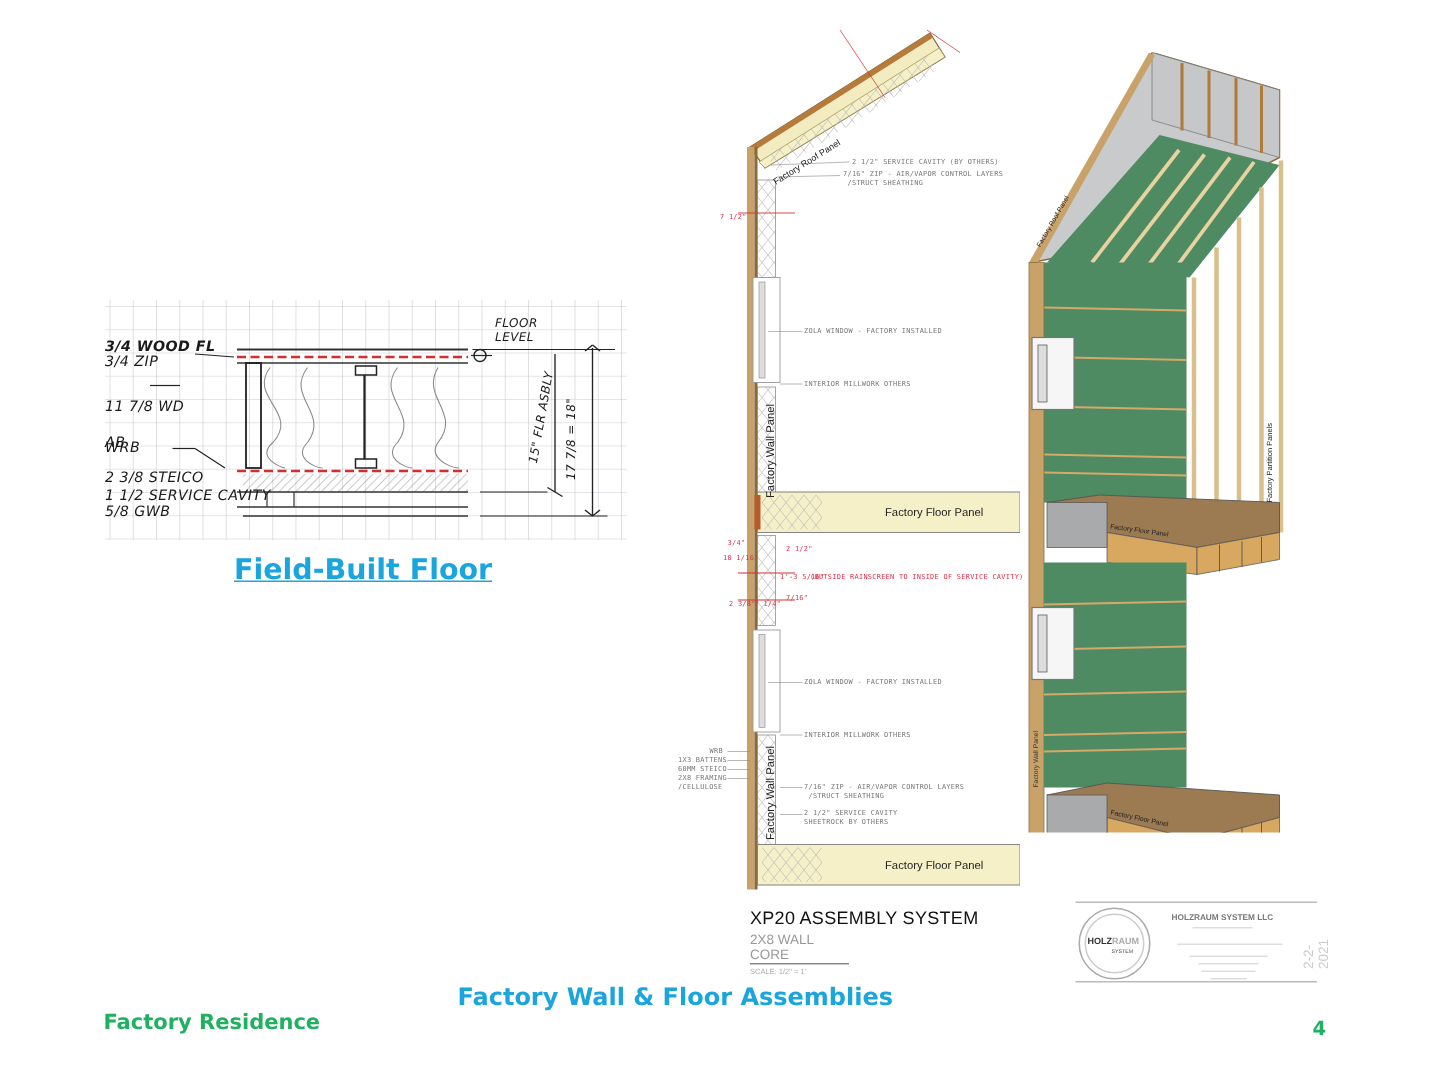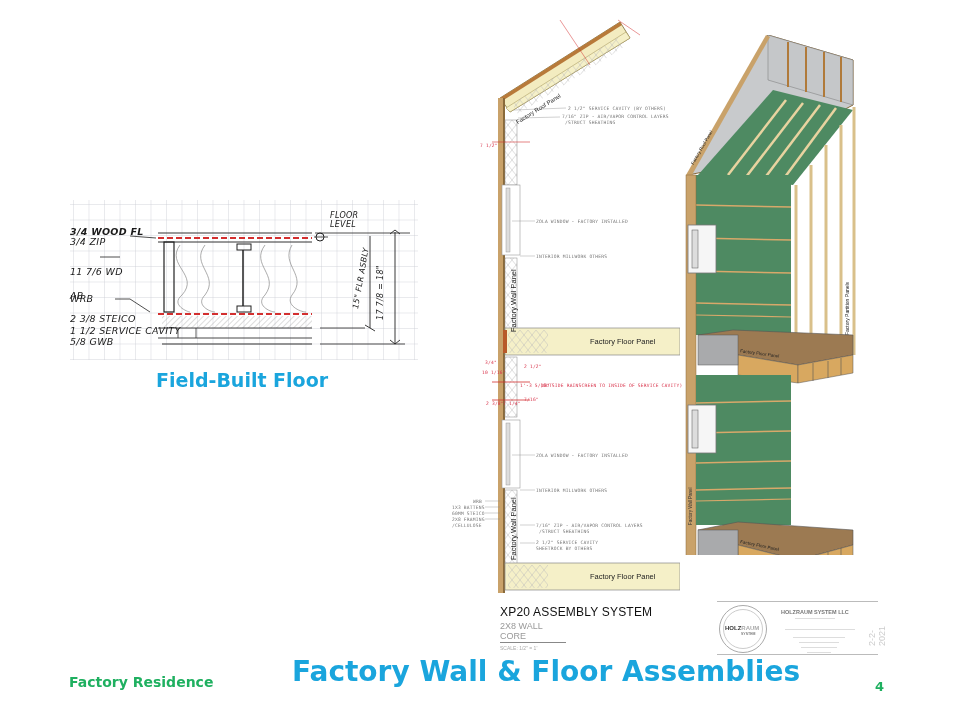--- a/index.html
+++ b/index.html
@@ -7,22 +7,22 @@
   body { position: relative; font-family: "Liberation Sans", sans-serif; }
 
   .abs { position: absolute; }
 
   
   #sketch { left: 70px; top: 200px; width: 348px; height: 160px; }
   .sketch-label { font-family: "DejaVu Sans", sans-serif; font-size: 9.5px; color: #1a1a1a; letter-spacing: 0.3px; font-style: italic; position: absolute; white-space: nowrap; }
 
   
   .caption-blue { color: #1AA5DD; font-weight: bold; font-family: "DejaVu Sans", sans-serif; }
-  #field-caption { left: 156px; top: 369px; font-size: 19px; }
-  #factory-caption { left: 292px; top: 655px; font-size: 28px; }
+  #field-caption { left: 156px; top: 369px; font-size: 19px; text-decoration: underline; }
+  #factory-caption { left: 305px; top: 655px; font-size: 16px; }
   #footer-left { left: 69px; top: 674px; font-size: 14px; color: #1FB060; font-weight: bold; font-family: "DejaVu Sans", sans-serif; }
   #page-number { left: 875px; top: 679px; font-size: 13px; color: #1FB060; font-weight: bold; font-family: "DejaVu Sans", sans-serif; }
 
   
   .note { position: absolute; font-family: "DejaVu Sans Mono", monospace; font-size: 4.6px; color: #777; white-space: nowrap; letter-spacing: 0.2px; }
   .note.red { color: #d8324a; }
   .panel-label { position: absolute; font-family: "Liberation Sans", sans-serif; font-size: 9px; color: #222; white-space: nowrap; }
   .vlabel { position: absolute; font-family: "Liberation Sans", sans-serif; font-size: 8px; color: #222; white-space: nowrap; transform-origin: left top; transform: rotate(-90deg); }
 
   
@@ -97,21 +97,21 @@
     <line x1="330" y1="34" x2="325" y2="30" stroke="#222" stroke-width="0.9"></line>
     <line x1="320" y1="140" x2="325" y2="144" stroke="#222" stroke-width="0.9"></line>
     <line x1="330" y1="140" x2="325" y2="144" stroke="#222" stroke-width="0.9"></line>
     <line x1="250" y1="128" x2="295" y2="128" stroke="#222" stroke-width="0.8"></line>
     <line x1="250" y1="144" x2="335" y2="144" stroke="#222" stroke-width="0.8"></line>
     <line x1="245" y1="33" x2="340" y2="33" stroke="#222" stroke-width="0.8"></line>
   </svg>
   <span class="sketch-label" style="left:0px;top:26px;font-weight:bold;">3/4 WOOD FL</span>
   <span class="sketch-label" style="left:0px;top:36px;">3/4 ZIP</span>
   <span class="sketch-label" style="left:0px;top:50px;margin-top:40px;">AB</span>
-  <span class="sketch-label" style="left:0px;top:66px;">11 7/6 WD</span>
+  <span class="sketch-label" style="left:0px;top:66px;">11 7/8 WD</span>
   <span class="sketch-label" style="left:0px;top:93px;">WRB</span>
   <span class="sketch-label" style="left:0px;top:113px;">2 3/8 STEICO</span>
   <span class="sketch-label" style="left:0px;top:125px;">1 1/2 SERVICE CAVITY</span>
   <span class="sketch-label" style="left:0px;top:136px;">5/8 GWB</span>
   <span class="sketch-label" style="left:260px;top:11px;font-size:8px;width:40px;white-space:normal;line-height:9px;">FLOOR LEVEL</span>
   <span class="sketch-label" style="left:281px;top:108px;transform:rotate(-80deg);transform-origin:left top;font-size:8px;">15" FLR ASBLY</span>
   <span class="sketch-label" style="left:306px;top:120px;transform:rotate(-90deg);transform-origin:left top;font-size:8px;">17 7/8 = 18"</span>
 </div>
 
 <div id="field-caption" class="abs caption-blue">Field-Built Floor</div>

